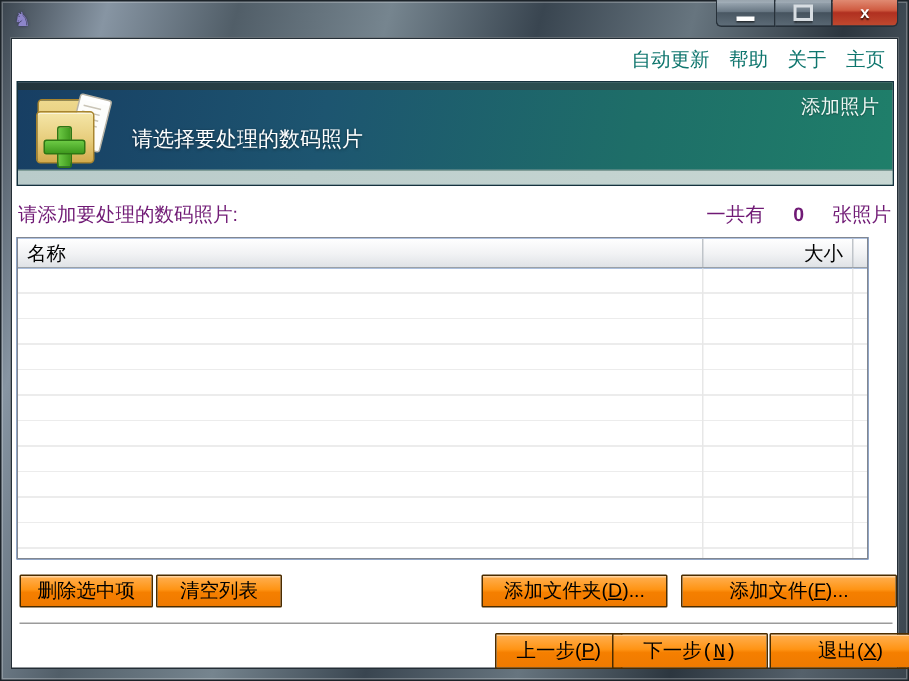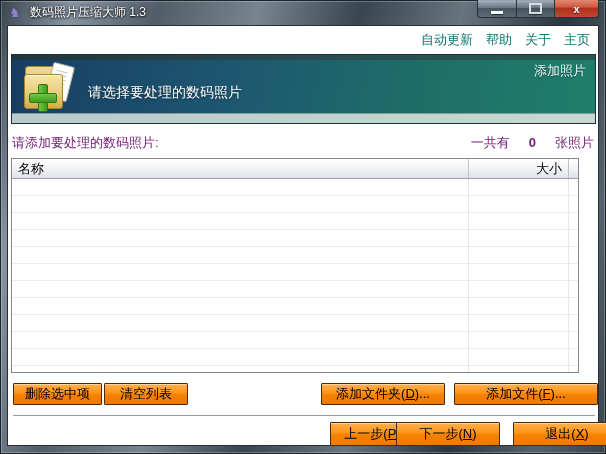--- a/index.html
+++ b/index.html
@@ -78,31 +78,30 @@
     font-family:"Liberation Sans","DejaVu Sans",sans-serif;}
   .btn u{text-decoration:underline;}
   .row1 .btn{top:357px;height:22px;}
   .btn-delete{left:5px;width:89px;}
   .btn-clear{left:96px;width:84px;}
   .btn-addfolder{left:313px;width:124px;}
   .btn-addfiles{left:446px;width:144px;}
   .hsep{position:absolute;left:5px;top:389px;width:582px;height:1px;background:#9b9b9b;}
   .row2 .btn{top:396px;height:24px;}
   .btn-prev{left:322px;width:85px;}
-  .btn-next{left:388px;width:104px;}
+  .btn-next{left:400px;width:104px;font-family:Liberation Mono, monospace;}
   .btn-exit{left:505px;width:108px;}
 </style>
 </head>
 <body>
 
 <div class="window">
 
   <div class="titlebar">
     <div class="app-icon">♞</div>
-    <div class="title-text">数码照片压缩大师 1.3</div>
     <div class="win-controls">
       <div class="win-btn minimize">
           <span class="min-glyph"></span>
         </div>
       <div class="win-btn maximize">
           <span class="max-glyph"></span>
         </div>
       <div class="win-btn close">
           <span>x</span>
         </div>

